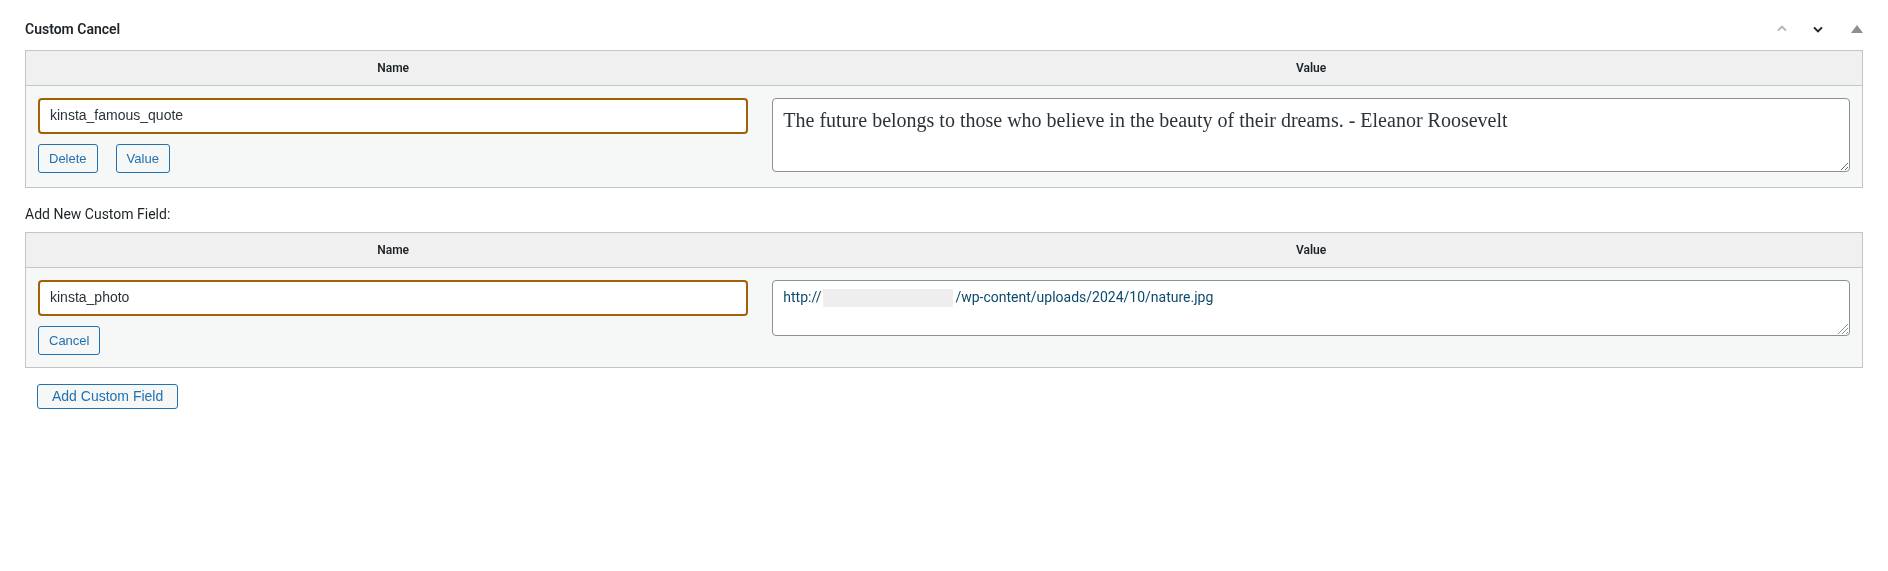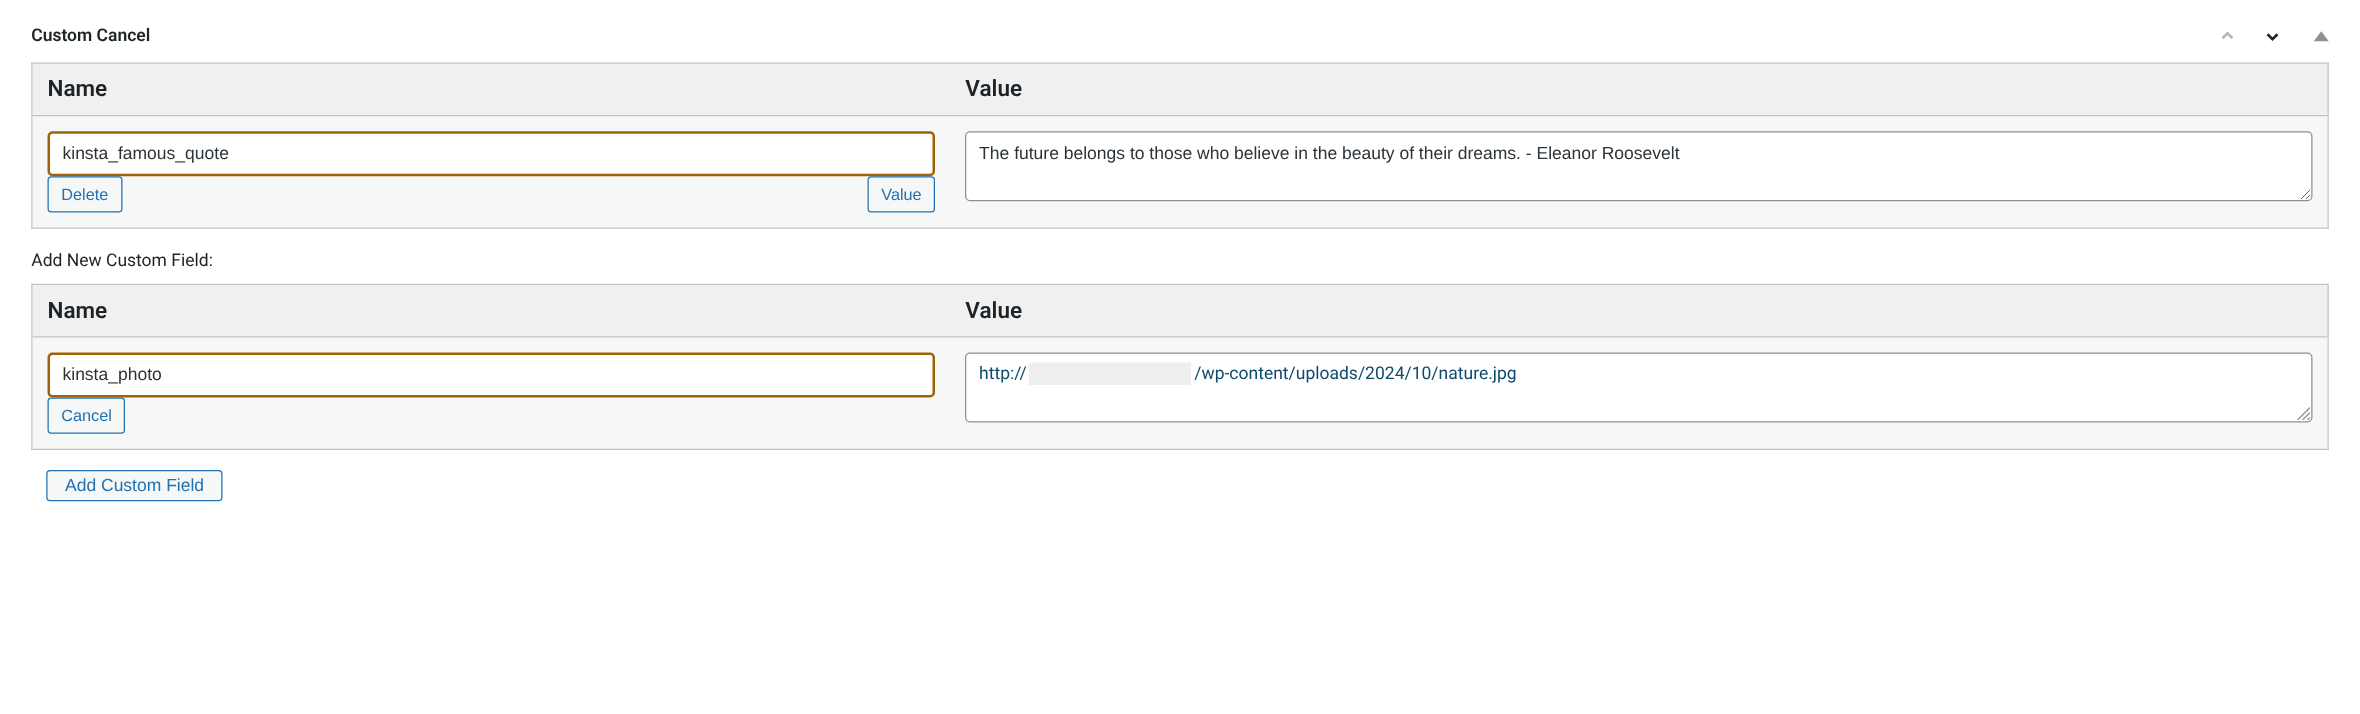--- a/index.html
+++ b/index.html
@@ -55,23 +55,23 @@
       width: 100%;
       border-collapse: collapse;
       border: 1px solid #c3c4c7;
       background: #f6f7f7;
     }
     .fields-table th {
       background: #f0f0f1;
       border-bottom: 1px solid #c3c4c7;
       padding: 10px 12px;
       font-weight: 600;
-      font-size: 18px;
-      color: #1d2327;
-      text-align: left;
+      font-size: 12px;
+      color: #1d2327;
+      text-align: center;
     }
     .fields-table td {
       padding: 12px;
       vertical-align: top;
       background: #f6f7f7;
     }
     .fields-table .col-name {
       width: 40%;
       border-right: none;
     }
@@ -84,34 +84,34 @@
       font-size: 14px;
       border: 2px solid #a16207;
       border-radius: 4px;
       background: #fff;
       color: #2c3338;
       line-height: 1.4;
     }
     .textarea-input {
       width: 100%;
       padding: 6px 10px;
-      font-size: 14px;
+      font-size: 20px;
       border: 1px solid #8c8f94;
       border-radius: 4px;
       background: #fff;
       color: #2c3338;
       line-height: 1.5;
       resize: both;
       min-height: 56px;
-      font-family: Liberation Sans, sans-serif;
+      font-family: Liberation Serif, serif;
     }
     .button-row {
       display: flex;
-      gap: 6px;
-      justify-content: space-between;
+      gap: 18px;
+      margin-top: 10px;
     }
     .btn {
       display: inline-block;
       padding: 4px 10px;
       font-size: 13px;
       border: 1px solid #2271b1;
       border-radius: 3px;
       background: #f6f7f7;
       color: #2271b1;
       cursor: pointer;

